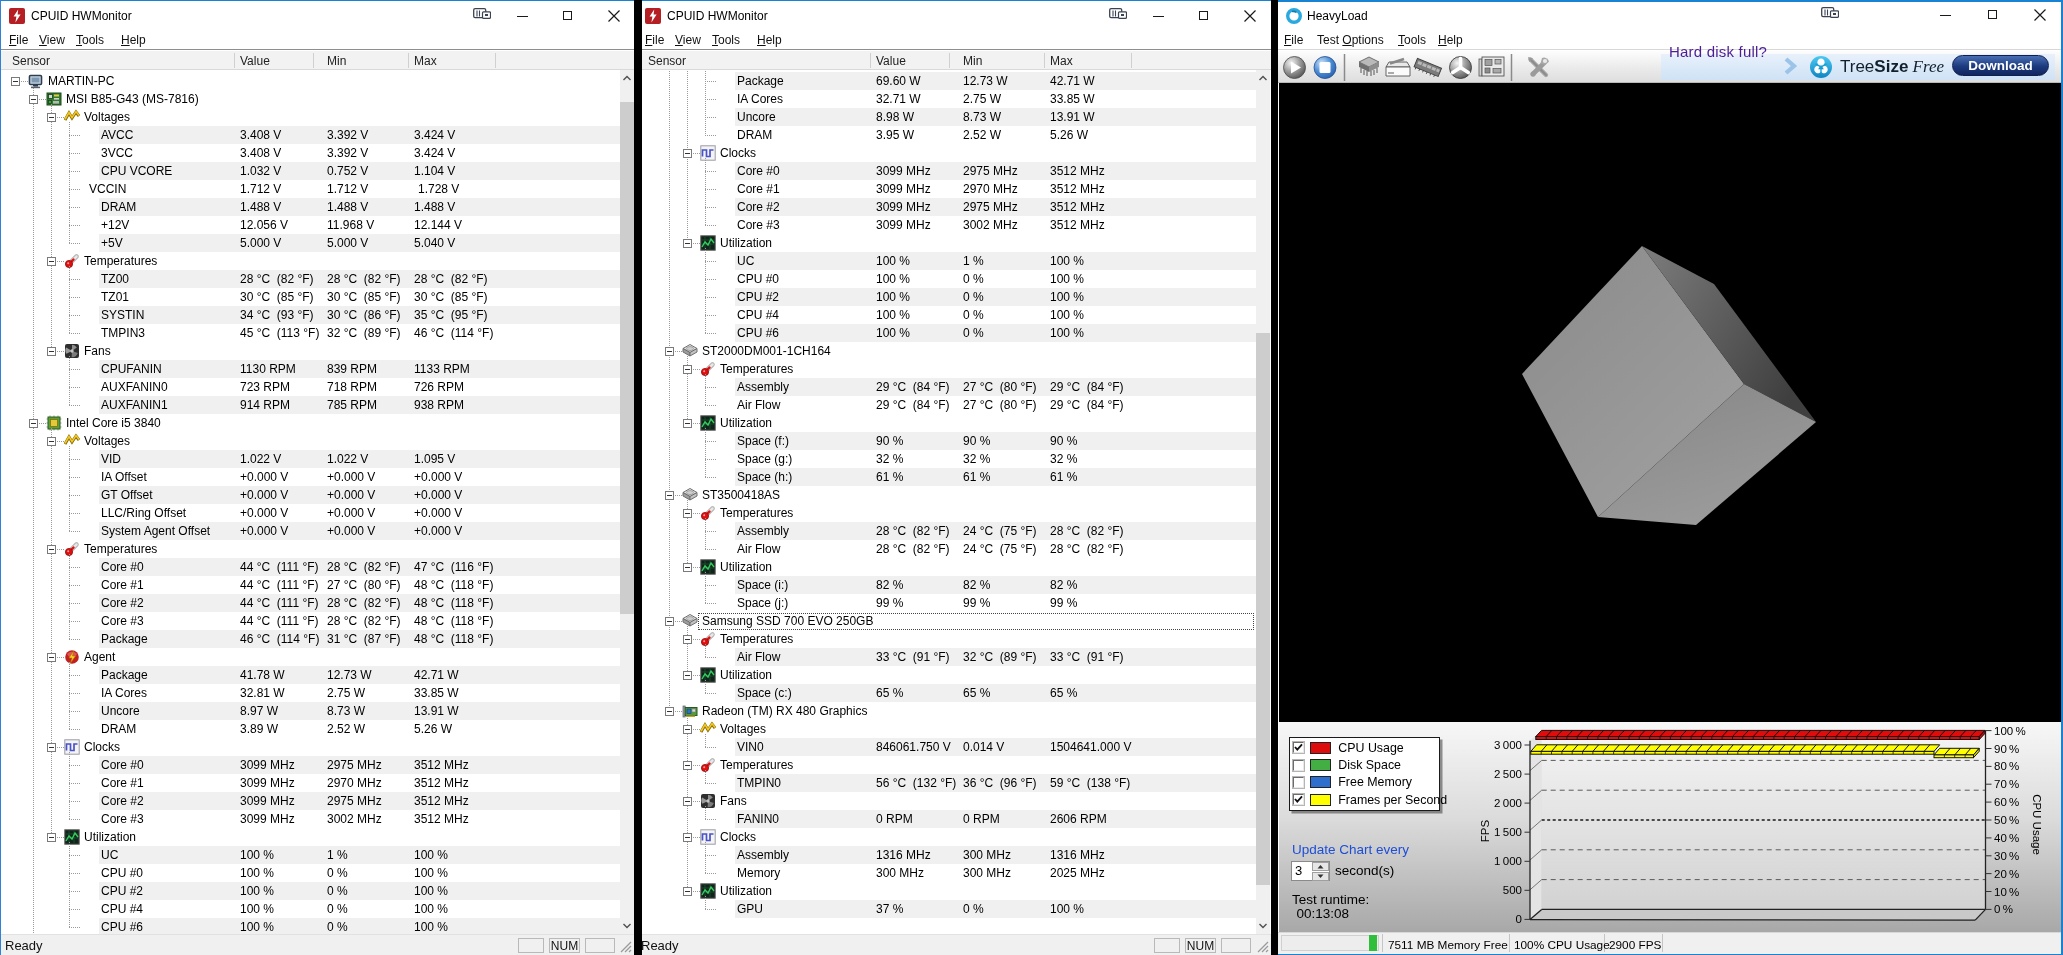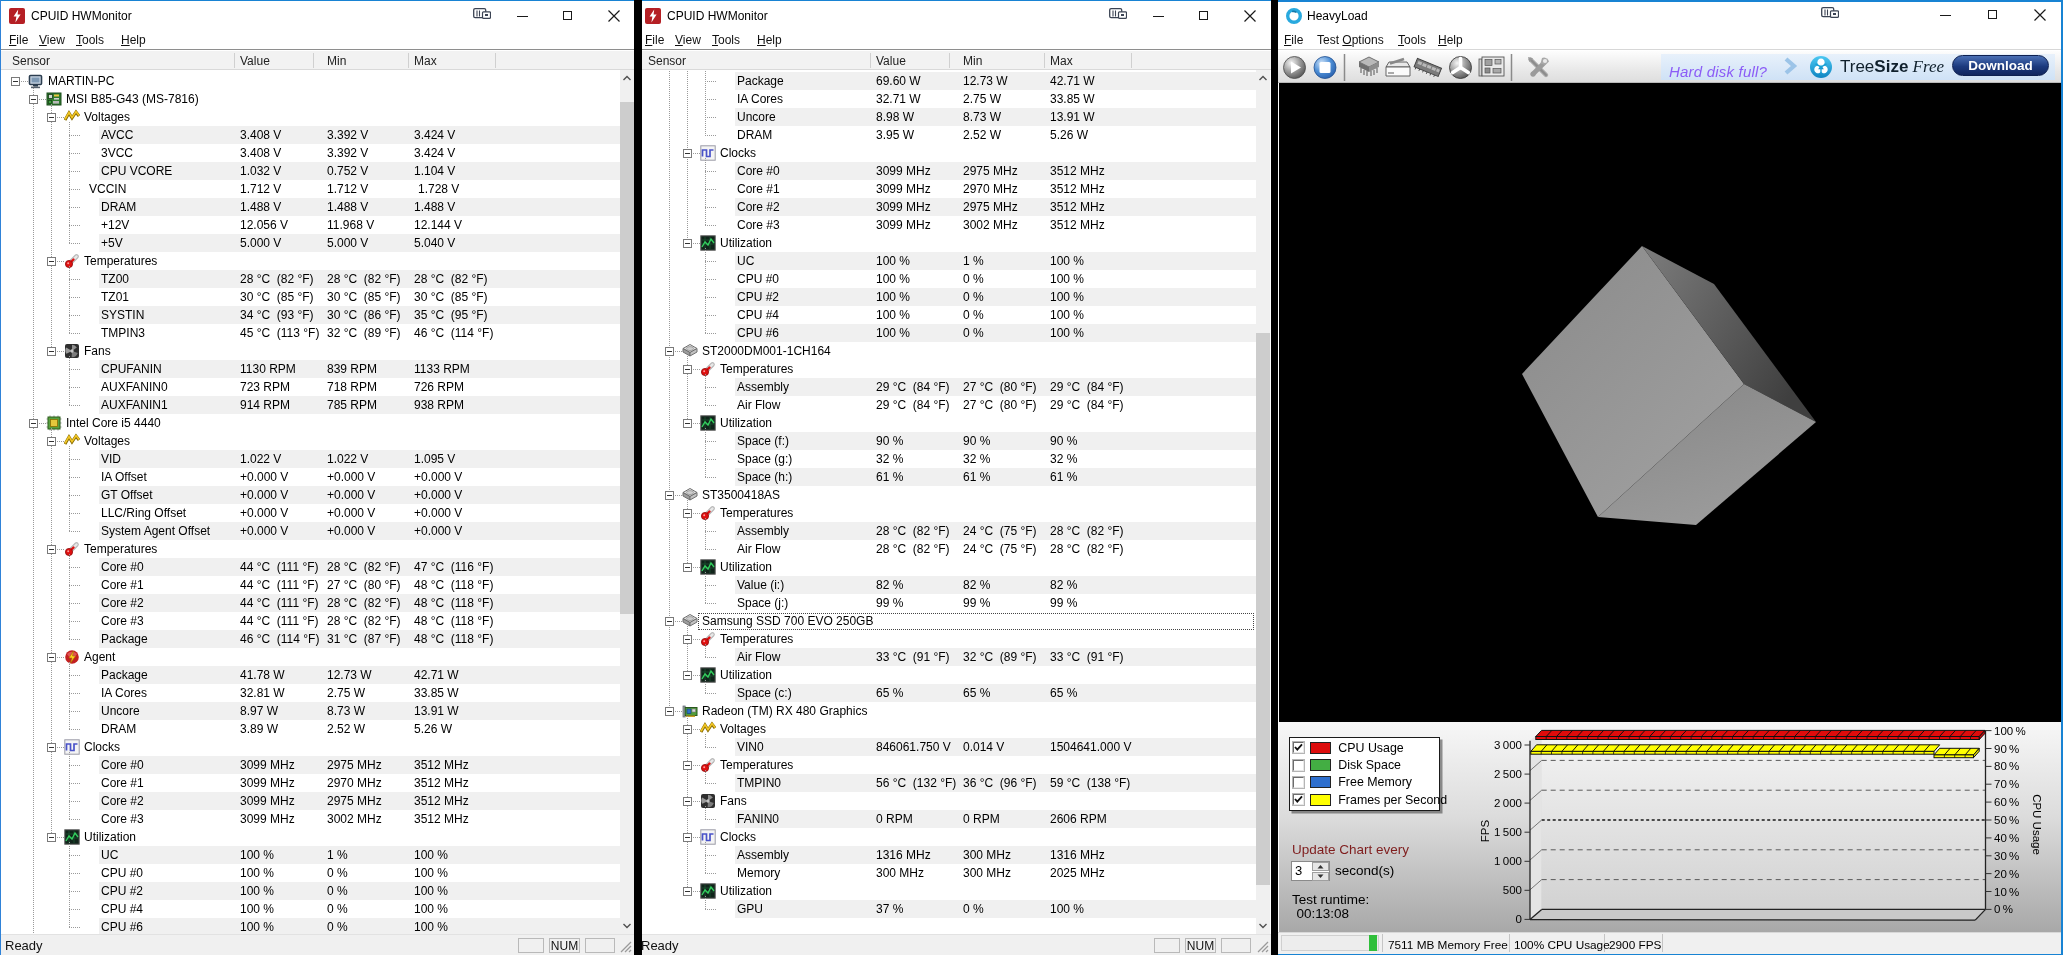--- a/index.html
+++ b/index.html
@@ -188,21 +188,21 @@
       <div class="rl" style="left:239px;top:310px">723 RPM</div>
       <div class="rl" style="left:326px;top:310px">718 RPM</div>
       <div class="rl" style="left:413px;top:310px">726 RPM</div>
       <div class="dh" style="left:68.3px;top:317.0px;width:11.7px"></div>
       <div class="stripe" style="top:326px"></div>
       <div class="rl" style="left:100px;top:328px">AUXFANIN1</div>
       <div class="rl" style="left:239px;top:328px">914 RPM</div>
       <div class="rl" style="left:326px;top:328px">785 RPM</div>
       <div class="rl" style="left:413px;top:328px">938 RPM</div>
       <div class="dh" style="left:68.3px;top:335.0px;width:11.7px"></div>
-      <div class="rl" style="left:65px;top:346px">Intel Core i5 4440</div>
+      <div class="rl" style="left:65px;top:346px">Intel Core i5 3840</div>
       <div class="dh" style="left:37.5px;top:353.0px;width:7.5px"></div>
       <svg style="position:absolute;left:45px;top:345px" width="16" height="16" viewBox="0 0 16 16">
         <g stroke="#9a9a9a" stroke-width="1">
           <line x1="4" y1="0.5" x2="4" y2="15.5"></line>
           <line x1="8" y1="0.5" x2="8" y2="15.5"></line>
           <line x1="12" y1="0.5" x2="12" y2="15.5"></line>
           <line x1="0.5" y1="4" x2="15.5" y2="4"></line>
           <line x1="0.5" y1="8" x2="15.5" y2="8"></line>
           <line x1="0.5" y1="12" x2="15.5" y2="12"></line>
         </g>
@@ -659,21 +659,21 @@
           <line x1="2" y1="5" x2="14" y2="5"></line>
           <line x1="2" y1="9" x2="14" y2="9"></line>
           <line x1="5" y1="2" x2="5" y2="14"></line>
           <line x1="10" y1="2" x2="10" y2="14"></line>
         </g>
         <path d="M2 12 L5 7 L8 10 L11 4 L14 8" fill="none" stroke="#33cf5e" stroke-width="1.4"></path>
       </svg>
       <div class="exp" style="left:46.0px;top:492.5px"></div>
       <div class="expm" style="left:48.3px;top:496.6px"></div>
       <div class="stripe" style="top:506px"></div>
-      <div class="rl" style="left:100px;top:508px">Value (i:)</div>
+      <div class="rl" style="left:100px;top:508px">Space (i:)</div>
       <div class="rl" style="left:239px;top:508px">82 %</div>
       <div class="rl" style="left:326px;top:508px">82 %</div>
       <div class="rl" style="left:413px;top:508px">82 %</div>
       <div class="dh" style="left:68.3px;top:515.0px;width:11.7px"></div>
       <div class="rl" style="left:100px;top:526px">Space (j:)</div>
       <div class="rl" style="left:239px;top:526px">99 %</div>
       <div class="rl" style="left:326px;top:526px">99 %</div>
       <div class="rl" style="left:413px;top:526px">99 %</div>
       <div class="dh" style="left:68.3px;top:533.0px;width:11.7px"></div>
       <div class="focus" style="top:542.5px"></div>
@@ -974,21 +974,21 @@
         <line x1="4.5" y1="4.5" x2="20" y2="20" stroke="#8c8c8c" stroke-width="2" stroke-linecap="round"></line>
         <polygon points="2,2 7,3.5 3.5,7" fill="#999"></polygon>
         <line x1="18" y1="8" x2="7" y2="19" stroke="#9b9b9b" stroke-width="4.6" stroke-linecap="round"></line>
         <path d="M16 3 A5.2 5.2 0 0 1 23 6.5 L19.5 10 L14.5 8.5 Z" fill="#a8a8a8"></path>
         <path d="M17.5 5.5 L21 3.5 L22 6 L19 8 Z" fill="#000" opacity="0.0"></path>
         <circle cx="19" cy="6" r="2.1" fill="#e9e9e9"></circle>
         <circle cx="7" cy="19" r="2.6" fill="#9b9b9b"></circle>
       </g>
     </svg>
     <div style="position:absolute;left:383px;top:53.5px;width:394px;height:26px;background:linear-gradient(#e8f1fb,#cfe2f6)"></div>
-    <div style="position:absolute;left:391px;top:63px;font-size:15px;font-style:italic;color:#8b5cf6;letter-spacing:0.2px">Hard disk full?</div>
+    <div style="position:absolute;left:391px;top:43px;font-size:15px;color:#4c1d95;letter-spacing:0.2px">Hard disk full?</div>
     <svg style="position:absolute;left:504px;top:57px" width="18" height="18" viewBox="0 0 18 18">
       <path d="M4 2 L12 9 L4 16" fill="none" stroke="#9cc4e8" stroke-width="4.2"></path>
     </svg>
     <svg style="position:absolute;left:531px;top:54.5px" width="24" height="24" viewBox="0 0 24 24">
       <defs>
         <linearGradient id="ts" x1="0" y1="0" x2="0" y2="1">
           <stop offset="0" stop-color="#4cc8f2"></stop>
           <stop offset="1" stop-color="#0f85c2"></stop>
         </linearGradient>
       </defs>
@@ -1279,21 +1279,21 @@
     <div style="position:absolute;left:60.3px;top:758.0px;font-size:12.4px;color:#000">Disk Space</div>
     <div style="position:absolute;left:15.2px;top:776.9px;width:11px;height:11px;background:#fff;border-top:1.3px solid #6c6c6c;border-left:1.3px solid #6c6c6c;border-right:1.3px solid #e8e8e8;border-bottom:1.3px solid #e8e8e8;outline:1px solid #b5b5b5"></div>
     <div style="position:absolute;left:31.7px;top:776.4px;width:21px;height:12px;background:#2e6fce;border:1px solid #222"></div>
     <div style="position:absolute;left:60.3px;top:775.4px;font-size:12.4px;color:#000">Free Memory</div>
     <div style="position:absolute;left:15.2px;top:794.3px;width:11px;height:11px;background:#fff;border-top:1.3px solid #6c6c6c;border-left:1.3px solid #6c6c6c;border-right:1.3px solid #e8e8e8;border-bottom:1.3px solid #e8e8e8;outline:1px solid #b5b5b5"></div>
     <svg style="position:absolute;left:15.2px;top:794.3px" width="11" height="11" viewBox="0 0 11 11">
       <path d="M2 5 L4.3 7.6 L9 2.4" fill="none" stroke="#111" stroke-width="1.8"></path>
     </svg>
     <div style="position:absolute;left:31.7px;top:793.8px;width:21px;height:12px;background:#ffff00;border:1px solid #222"></div>
     <div style="position:absolute;left:60.3px;top:792.8px;font-size:12.4px;color:#000">Frames per Second</div>
-    <div style="position:absolute;left:14px;top:842px;font-size:13.5px;color:#7f1d1d">Update Chart every</div>
+    <div style="position:absolute;left:14px;top:842px;font-size:13.5px;color:#1d4ed8">Update Chart every</div>
     <div style="position:absolute;left:12.6px;top:861px;width:39px;height:20px;background:#fff;border:1px solid #8a8a8a"></div>
     <div style="position:absolute;left:17px;top:863px;font-size:13px;color:#000">3</div>
     <div style="position:absolute;left:33.5px;top:862px;width:17px;height:9px;background:#e6e6e6;border:1px solid #9f9f9f"></div>
     <div style="position:absolute;left:33.5px;top:872px;width:17px;height:9px;background:#e6e6e6;border:1px solid #9f9f9f"></div>
     <svg style="position:absolute;left:33.5px;top:862px" width="17" height="19" viewBox="0 0 17 19">
       <path d="M8.5 3 L11.5 6.5 L5.5 6.5 Z" fill="#333"></path>
       <path d="M8.5 16 L5.5 12.5 L11.5 12.5 Z" fill="#333"></path>
     </svg>
     <div style="position:absolute;left:57px;top:863px;font-size:13.5px;color:#000">second(s)</div>
     <div style="position:absolute;left:14px;top:892px;font-size:13.5px;color:#000">Test runtime:</div>

